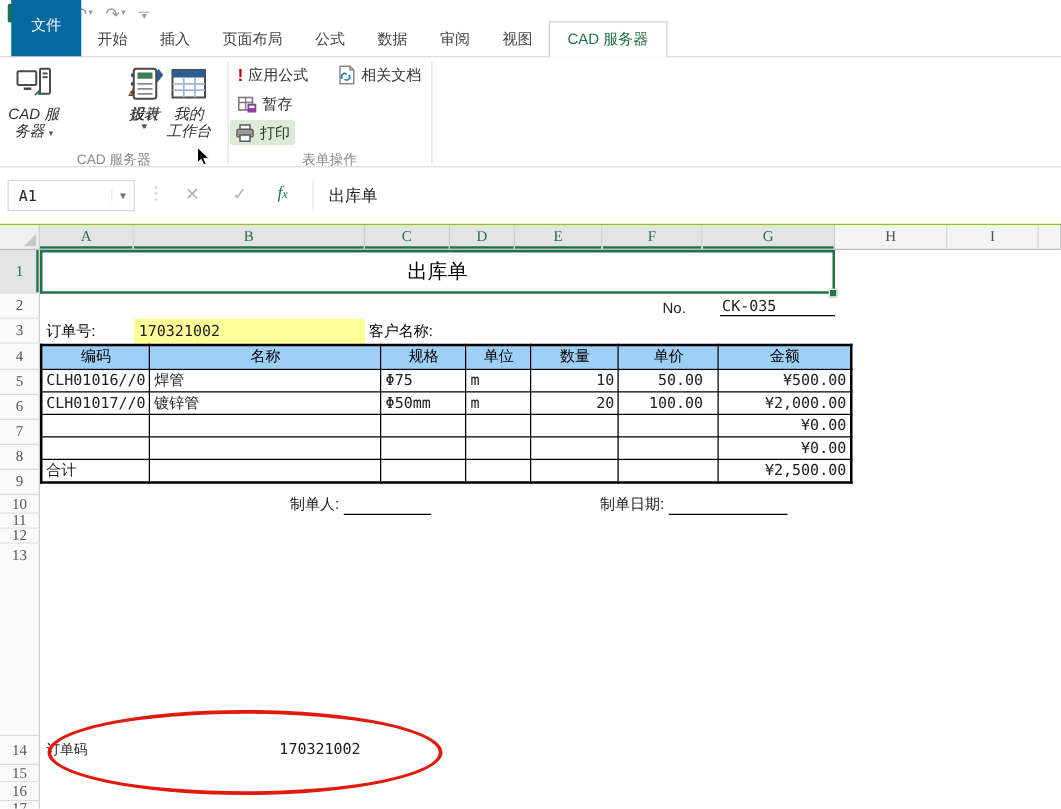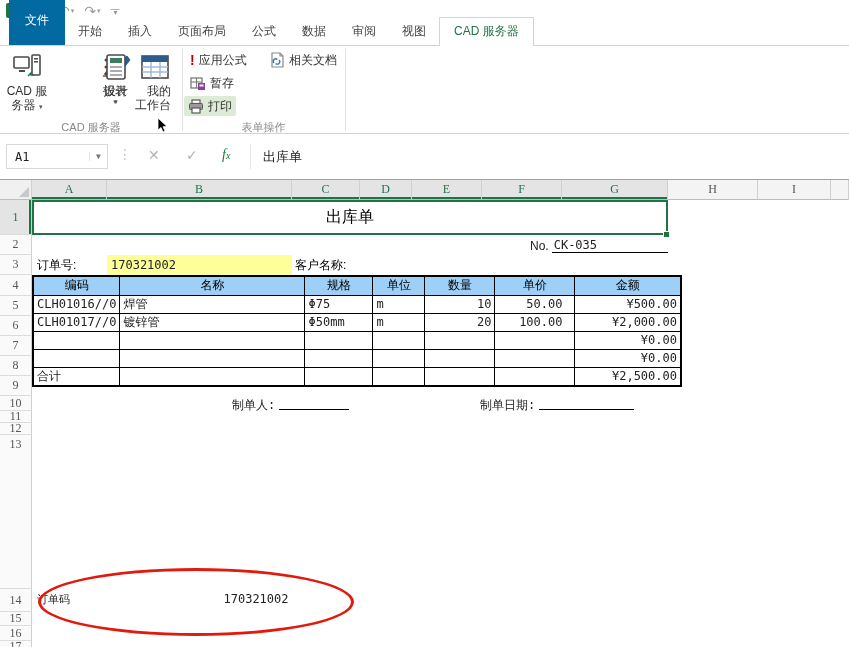--- a/index.html
+++ b/index.html
@@ -23,21 +23,21 @@
     margin-bottom:-1px; padding:5px 14px 6px 14px; }
 
   
   #ribbon { position:absolute; top:46px; left:0; width:849px; height:88px; background:#fff;
     border-bottom:1px solid #d4d4d4; }
   .rib-divider { position:absolute; top:3px; height:82px; width:1px; background:#e2e2e2; }
   .group-label { position:absolute; top:74px; font-size:11px; color:#8a8a8a; text-align:center; }
   .bigbtn { position:absolute; top:4px; width:40px; height:78px; display:flex; flex-direction:column;
     align-items:center; font-size:12px; color:#333; }
   .bigbtn .ic { height:34px; display:flex; align-items:center; justify-content:center; }
-  .bigbtn .l { line-height:14px; white-space:nowrap; }
+  .bigbtn .l { line-height:14px; white-space:nowrap;font-style:italic; }
   .bigbtn .dd { font-size:7px; color:#555; line-height:8px; }
   .smallbtn { position:absolute; display:flex; align-items:center; font-size:12px; color:#333; height:20px; padding:0 4px; }
   .smallbtn .ic { margin-right:4px; display:flex; align-items:center; }
   .smallbtn.hl { background:#dcebd5; border-radius:2px; }
   .excl { color:#c00000; font-weight:bold; font-size:14px; }
 
   
   #cursor { position:absolute; left:157px; top:72px; z-index:50; }
 
   
@@ -72,40 +72,40 @@
 
   #canvas { position:absolute; top:20px; left:32px; width:817px; height:447px; background:#fff; overflow:hidden; }
   .mono { font-family:"DejaVu Sans Mono",monospace; }
 
   
   #title-cell { position:absolute; left:0; top:0; width:636px; height:35px; border:2px solid #217346;
     display:flex; align-items:center; justify-content:center; font-size:16px; color:#000; background:#fff; }
   #fill-handle { position:absolute; left:631px; top:31px; width:7px; height:7px; background:#217346; border:1px solid #fff; }
 
   #no-line { position:absolute; left:498px; top:36px; width:138px; height:17px; display:flex; align-items:flex-end;
-    font-size:12px; }
+    font-size:12px;gap:24px; }
   #no-line .lbl { padding-right:3px; }
   #no-line .val { flex:1; border-bottom:1px solid #000; padding-left:2px; }
 
   .r3-label { position:absolute; top:57px; font-size:12px; color:#000; }
   #order-cell { position:absolute; left:75px; top:55px; width:185px; height:20px; background:#ffff99;
     display:flex; align-items:center; padding-left:4px; font-size:12px; }
 
   
   #form-table { position:absolute; left:0; top:75px; border-collapse:collapse; table-layout:fixed; }
   #form-table th, #form-table td { border:1px solid #000; font-size:12px; overflow:hidden; white-space:nowrap; padding:0 3px; }
   #form-table { border:2px solid #000; }
   #form-table th { background:#9ecff7; font-weight:normal; height:19px; text-align:center; color:#000; }
   #form-table td { height:18px; font-family:"DejaVu Sans Mono",monospace; }
   #form-table td.c0, #form-table td.c1, #form-table td.c2, #form-table td.c3 { text-align:left; }
   #form-table td.c4 { text-align:right; }
   #form-table td.c5 { text-align:right; padding-right:12px; }
   #form-table td.c6 { text-align:right; }
 
-  .sign-group { position:absolute; top:197px; height:15px; display:flex; align-items:flex-start; font-size:12px;font-family:Liberation Mono, monospace; }
+  .sign-group { position:absolute; top:197px; height:15px; display:flex; align-items:flex-end; font-size:12px; }
   .sign-group .u { border-bottom:1px solid #000; height:13px; margin-left:4px; }
 
   #ellipse { position:absolute; left:6px; top:368px; width:316px; height:68px; border:3px solid #e2190d;
     border-radius:50%; }
   #code-label { position:absolute; left:5px; top:392px; font-size:11px; }
   #code-value { position:absolute; left:184px; top:392px; width:80px; text-align:center; font-size:12px; }
 </style>
 </head>
 <body>
 
@@ -187,21 +187,21 @@
             <line x1="9" y1="19" x2="21" y2="19" stroke="#8a8a8a" stroke-width="1.4"></line>
             <line x1="9" y1="23" x2="21" y2="23" stroke="#8a8a8a" stroke-width="1.4"></line>
             <circle cx="5" cy="8" r="1.5" fill="#4a4a4a"></circle>
             <circle cx="5" cy="15" r="1.5" fill="#4a4a4a"></circle>
             <circle cx="5" cy="22" r="1.5" fill="#4a4a4a"></circle>
           </svg>
       </span>
       <span class="l">报表</span>
       <span class="dd">▾</span>
     </div>
-    <div class="bigbtn" style="left:131px;align-items:flex-end;">
+    <div class="bigbtn" style="left:131px;">
       <span class="ic">
         <svg width="32" height="30" viewBox="0 0 32 30">
             <rect x="3" y="4" width="26" height="22" fill="#fff" stroke="#4a4a4a" stroke-width="1.6"></rect>
             <rect x="3" y="4" width="26" height="6" fill="#2d5d8e"></rect>
             <line x1="3" y1="15" x2="29" y2="15" stroke="#9bb7d4" stroke-width="1.4"></line>
             <line x1="3" y1="20" x2="29" y2="20" stroke="#9bb7d4" stroke-width="1.4"></line>
             <line x1="12" y1="10" x2="12" y2="26" stroke="#9bb7d4" stroke-width="1.4"></line>
             <line x1="21" y1="10" x2="21" y2="26" stroke="#9bb7d4" stroke-width="1.4"></line>
           </svg>
       </span>

